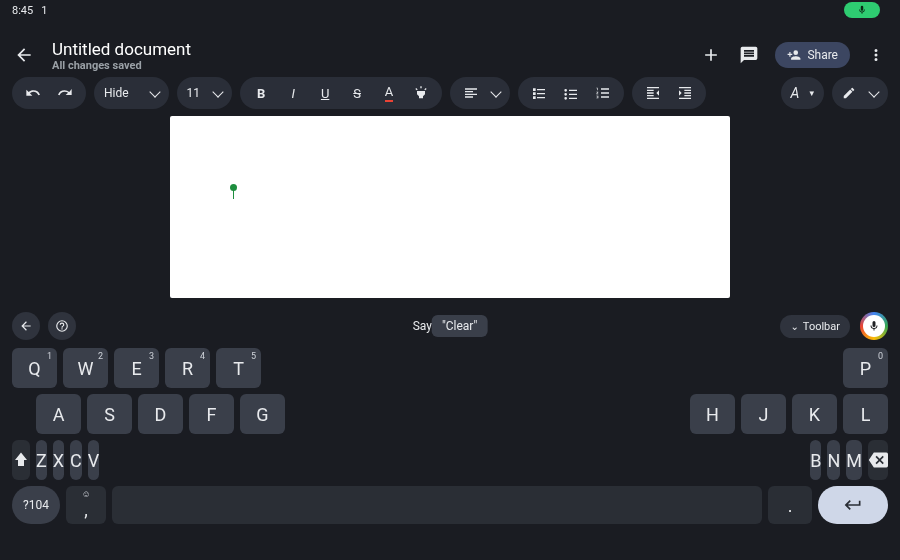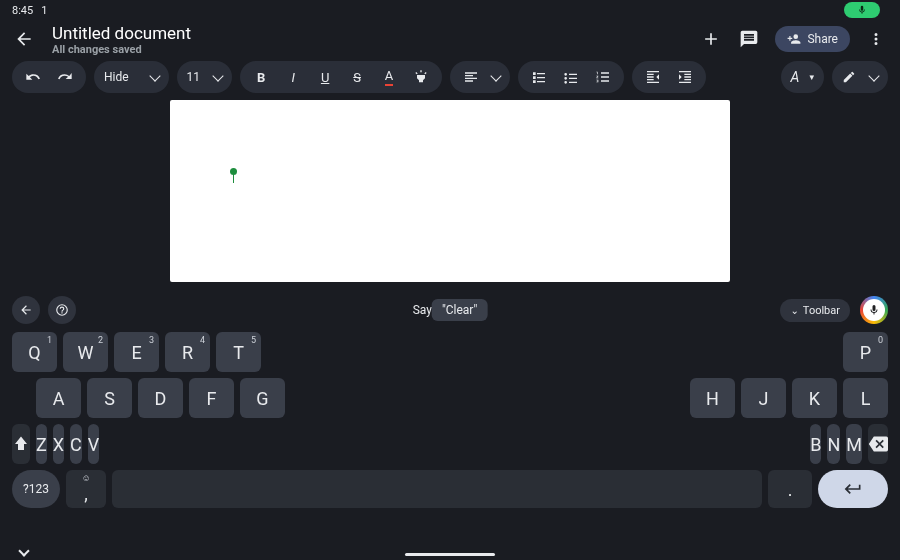--- a/index.html
+++ b/index.html
@@ -2,21 +2,21 @@
 <html><head>
 <meta charset="utf-8">
 <style>
   * { box-sizing: border-box; margin: 0; padding: 0; font-family: Roboto, Arial, sans-serif; }
   html, body { width: 900px; height: 560px; overflow: hidden; background: #1a1c22; color: #e8eaed; }
   .status-bar { height: 20px; display: flex; align-items: center; padding: 0 12px; font-size: 11px; position: relative; }
   .status-left { display: flex; gap: 8px; align-items: flex-start; }
   .status-pill { position: absolute; right: 20px; top: 2px; width: 36px; height: 16px; background: #2ecc71; border-radius: 10px; display: flex; align-items: center; justify-content: center; }
   .status-pill svg { width: 10px; height: 10px; fill: #0b2a16; }
 
-  .app-header { height: 38px; display: flex; align-items: center; padding: 0 12px; gap: 16px; }
+  .app-header { height: 38px; display: flex; align-items: center; padding: 0 12px; gap: 16px; margin-top: 16px; }
   .back-btn { width: 24px; height: 24px; display: flex; align-items: center; justify-content: center; cursor: pointer; }
   .title-block { display: flex; flex-direction: column; }
   .doc-title { font-size: 17px; font-weight: 400; color: #fff; }
   .doc-status { font-size: 11px; color: #9aa0a6; font-weight: bold; }
   .header-spacer { flex: 1; }
   .header-actions { display: flex; align-items: center; gap: 14px; }
   .icon-btn { width: 24px; height: 24px; display: flex; align-items: center; justify-content: center; cursor: pointer; }
   .share-btn { background: #3c4661; border-radius: 20px; padding: 6px 12px; display: flex; align-items: center; gap: 6px; font-size: 12px; cursor: pointer; }
 
   .toolbar { height: 38px; display: flex; align-items: center; padding: 0 12px; gap: 8px; }
@@ -342,21 +342,21 @@
           <span>M</span>
         </div>
       <div class="key dim wide">
         <svg width="20" height="20" viewBox="0 0 24 24">
             <path d="M22 3H7L1 12l6 9h15a2 2 0 002-2V5a2 2 0 00-2-2zm-3 12.59L17.59 17 14 13.41 10.41 17 9 15.59 12.59 12 9 8.41 10.41 7 14 10.59 17.59 7 19 8.41 15.41 12z"></path>
           </svg>
       </div>
     </div>
 
     <div class="kb-row row4">
-      <div class="key symkey">?123</div>
+      <div class="key symkey">?104</div>
       <div class="key dim commakey">
         <span class="key-sup" style="left:50%;transform:translateX(-50%);right:auto">☺</span>
         <span style="margin-top:8px">,</span>
       </div>
       <div class="key space"></div>
       <div class="key dim period">
           <span>.</span>
         </div>
       <div class="key enter">
         <svg width="20" height="20" viewBox="0 0 24 24" style="fill:#2a2e35">

